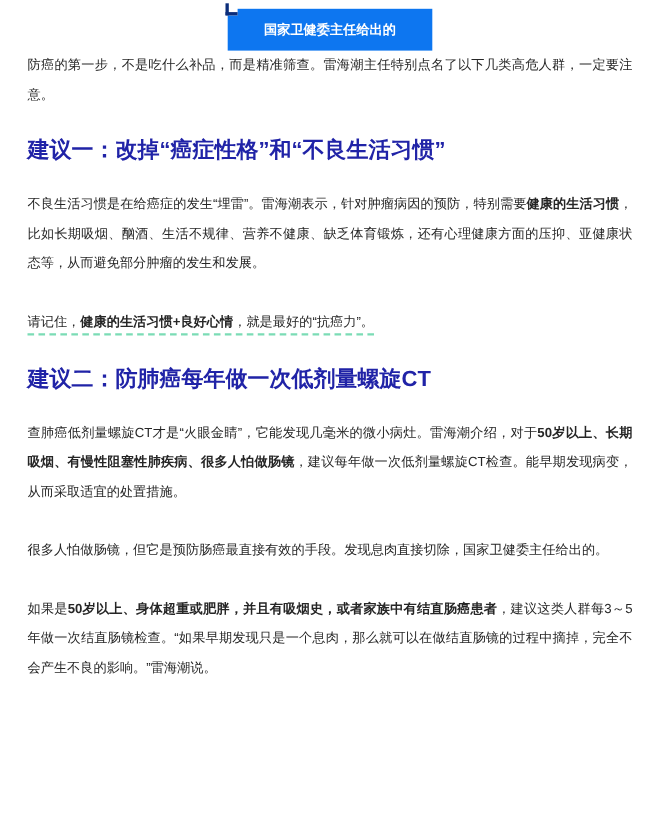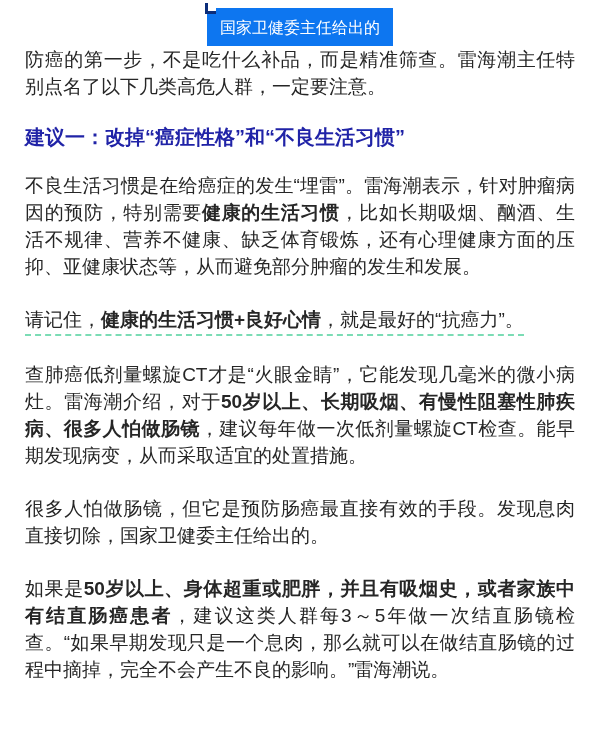--- a/index.html
+++ b/index.html
@@ -21,35 +21,35 @@
     overflow:hidden;
   }
   .page{width:600px;height:746px;padding:0 25px;}
   .banner{
     position:relative;
     width:186px;
     margin:8px auto 0;
     background:var(--banner_bg);
     color:var(--banner_text);
     text-align:center;
-    font-weight:400;
-    font-size:16px;
+    font-weight:700;
+    font-size:12px;
     line-height:25px;
     padding:7px 6px 6px;
   }
   .banner-notch{
     position:absolute;
     top:-5px;left:-2px;
     width:11px;height:11px;
     background:#ffffff;
     border-left:3px solid var(--notch_border);
     border-bottom:3px solid var(--notch_border);
   }
   p.body-text{
-    font-size:19px;
+    font-size:12px;
     line-height:27px;
     margin:0 0 26px 0;
     text-align:justify;
   }
   h2.advice-heading{
     color:var(--heading_blue);
     font-size:20px;
     font-weight:700;
     line-height:22px;
     margin:0 0 24px 0;
@@ -75,20 +75,21 @@
   <p class="body-text intro">防癌的第一步，不是吃什么补品，而是精准筛查。雷海潮主任特别点名了以下几类高危人群，一定要注意。</p>
 
   <h2 class="advice-heading">建议一：改掉“癌症性格”和“不良生活习惯”</h2>
 
   <p class="body-text"><span>不良生活习惯是在给癌症的发生“埋雷”。雷海潮表示，针对肿瘤病因的预防，特别需要</span><strong>健康的生活习惯</strong><span>，比如长期吸烟、酗酒、生活不规律、营养不健康、缺乏体育锻炼，还有心理健康方面的压抑、亚健康状态等，从而避免部分肿瘤的发生和发展。</span></p>
 
   <p class="body-text"><span class="underline-green"><span>请记住，</span><strong>健康的生活习惯+良好心情</strong><span>，就是最好的“抗癌力”。</span></span></p>
 
   <div class="spacer-sm"></div>
 
+  <h2 class="advice-heading">建议二：防肺癌每年做一次低剂量螺旋CT</h2>
 
   <p class="body-text"><span>查肺癌低剂量螺旋CT才是“火眼金睛”，它能发现几毫米的微小病灶。雷海潮介绍，对于</span><strong>50岁以上、长期吸烟、有慢性阻塞性肺疾病、很多人怕做肠镜</strong><span>，建议每年做一次低剂量螺旋CT检查。能早期发现病变，从而采取适宜的处置措施。</span></p>
 
 
   <p class="body-text">很多人怕做肠镜，但它是预防肠癌最直接有效的手段。发现息肉直接切除，国家卫健委主任给出的。</p>
 
   <p class="body-text"><span>如果是</span><strong>50岁以上、身体超重或肥胖，并且有吸烟史，或者家族中有结直肠癌患者</strong><span>，建议这类人群每3～5年做一次结直肠镜检查。“如果早期发现只是一个息肉，那么就可以在做结直肠镜的过程中摘掉，完全不会产生不良的影响。”雷海潮说。</span></p>
 
 </div>
 

